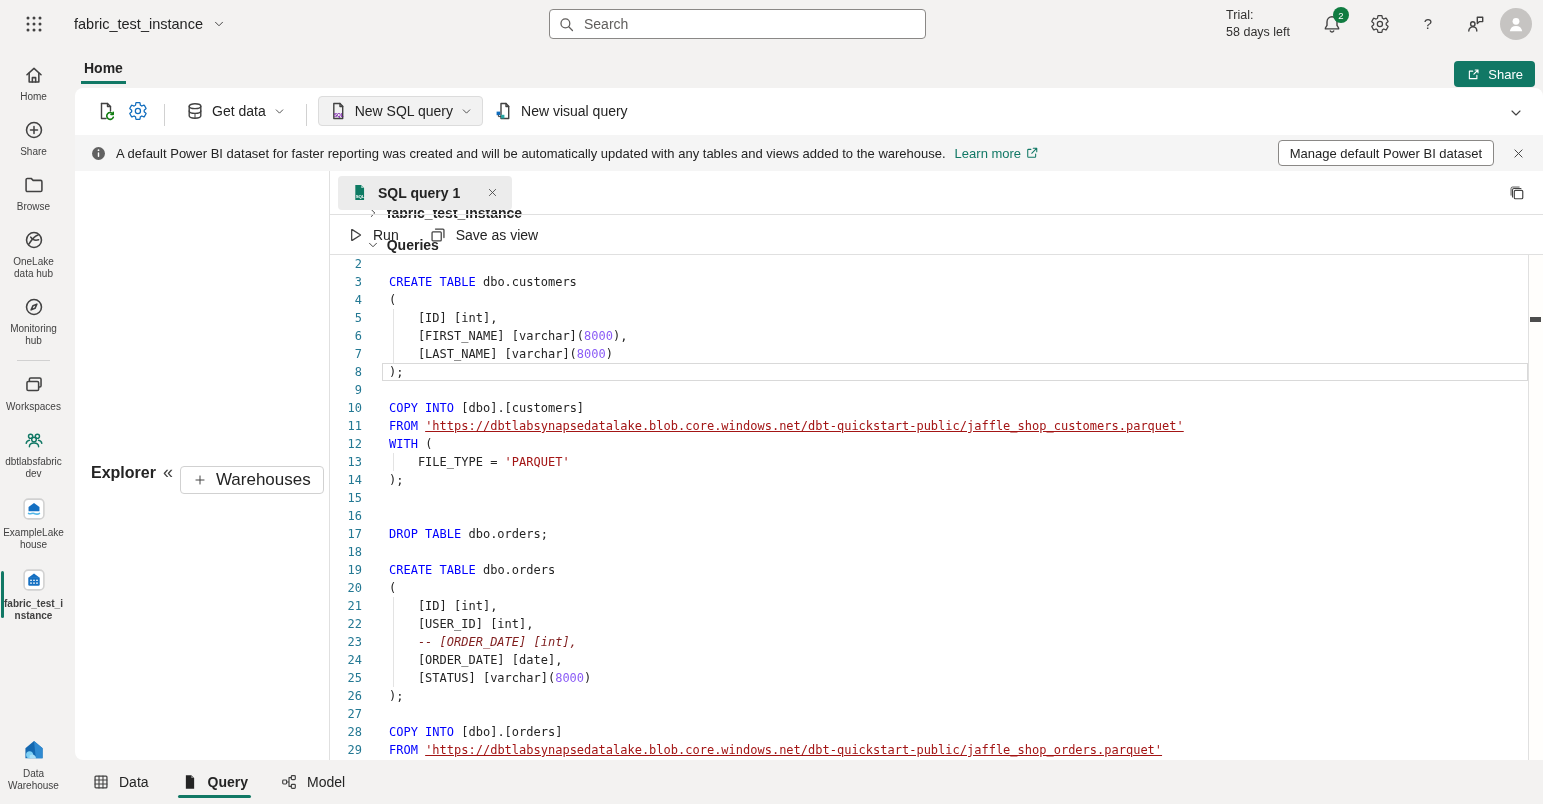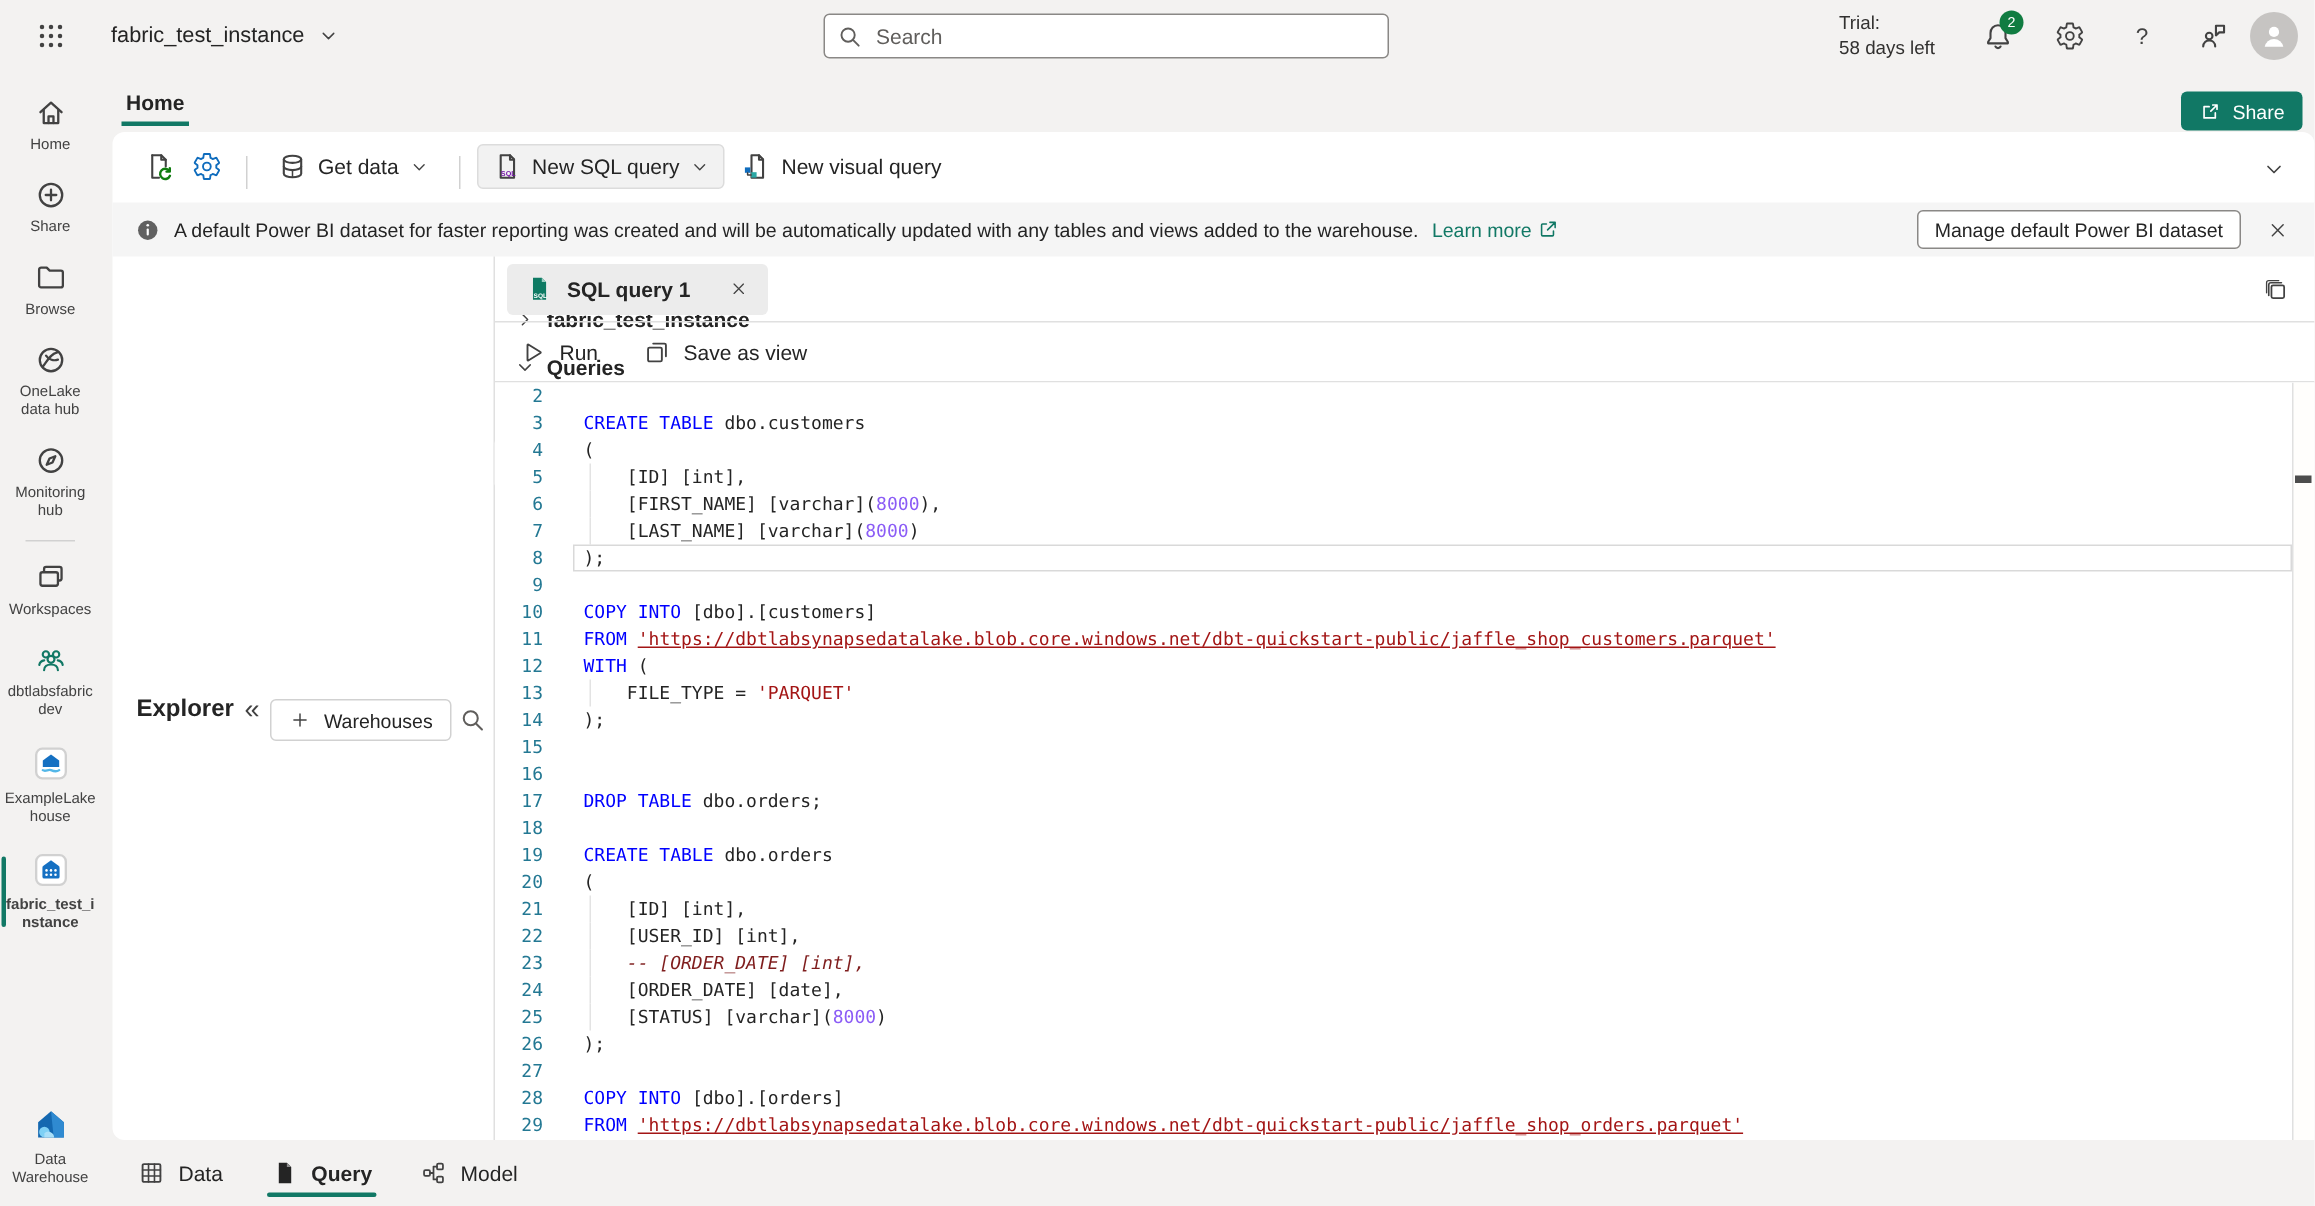--- a/index.html
+++ b/index.html
@@ -69,21 +69,21 @@
   .bclose { width:30px; height:30px; display:flex; align-items:center; justify-content:center; cursor:pointer; }
   .bclose .icon { width:15px; height:15px; }
 
   
   .panels { flex:1; display:flex; min-height:0; }
   .explorer { width:255px; border-right:1px solid #e0e0e0; padding:14px 10px 0 16px; display:flex; flex-direction:row; flex:none; }
   .exp-head { display:flex; align-items:center; }
   .exp-title { font-size:16px; font-weight:700; color:#242424; }
   .exp-collapse { margin-left:auto; width:24px; height:24px; cursor:pointer; }
   .exp-actions { margin-top:15px; display:flex; align-items:center; }
-  .wh-btn { height:28px; border:1px solid #d1d1d1; background:#fff; border-radius:4px; display:flex; align-items:center; gap:9px; padding:0 12px; font-size:13px; color:#242424; cursor:pointer; font-family:"Liberation Sans",sans-serif; }
+  .wh-btn { height:28px; border:1px solid #d1d1d1; background:#fff; border-radius:4px; display:flex; align-items:center; gap:9px; padding:0 12px; font-size:17px; color:#242424; cursor:pointer; font-family:"Liberation Sans",sans-serif; }
   .wh-btn .icon { width:14px; height:14px; }
   .exp-search { margin-left:auto; width:28px; height:28px; display:flex; align-items:center; justify-content:center; cursor:pointer; }
   .exp-search .icon { width:18px; height:18px; }
   .tree { margin-top:12px; }
   .trow { height:32px; display:flex; align-items:center; gap:7px; font-size:14px; color:#242424; border-radius:4px; cursor:pointer; }
   .trow.selected { background:#ececec; }
   .trow.b { font-weight:700; }
   .trow .tchev { width:14px; height:14px; flex:none; }
   .trow .ticon { width:18px; height:18px; flex:none; }
 

